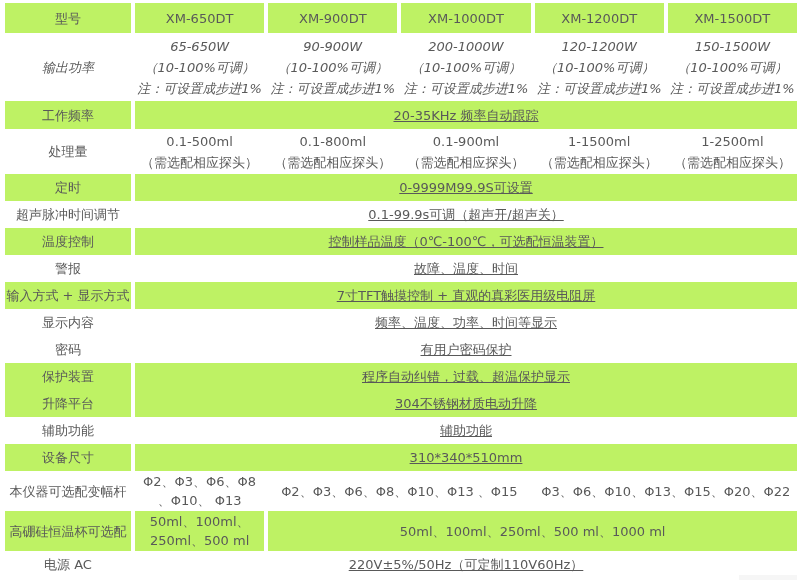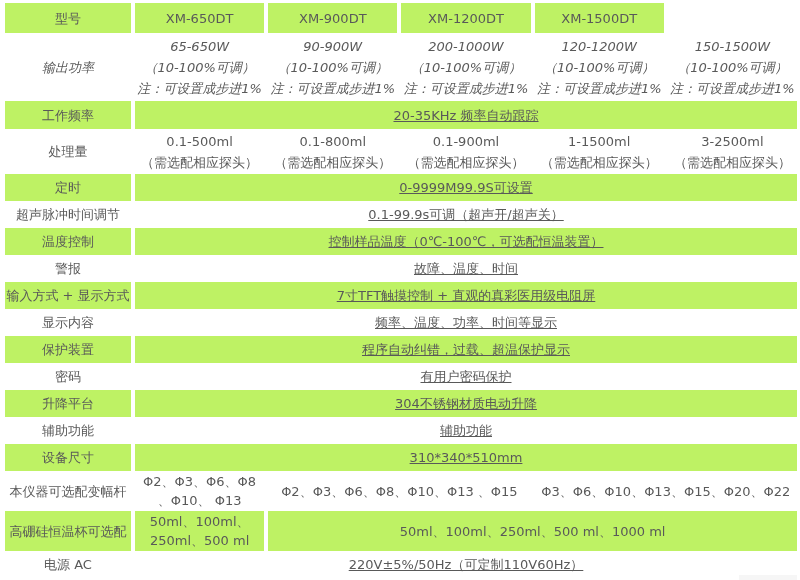--- a/index.html
+++ b/index.html
@@ -75,20 +75,23 @@
 <div class="spec-table">
     <div class="row r-model shade">
       <div class="cell label">型号</div>
       <div class="cell content">
         <div class="line">XM-650DT</div>
       </div>
       <div class="cell content">
         <div class="line">XM-900DT</div>
       </div>
       <div class="cell content">
+        <div class="line">XM-1000DT</div>
+      </div>
+      <div class="cell content">
         <div class="line">XM-1200DT</div>
       </div>
       <div class="cell content">
         <div class="line">XM-1500DT</div>
       </div>
     </div>
     <div class="row r-output-power">
       <div class="cell label">输出功率</div>
       <div class="cell content">
         <div class="line">65-650W</div>
@@ -134,21 +137,21 @@
       </div>
       <div class="cell content">
         <div class="line">0.1-900ml</div>
         <div class="line">（需选配相应探头）</div>
       </div>
       <div class="cell content">
         <div class="line">1-1500ml</div>
         <div class="line">（需选配相应探头）</div>
       </div>
       <div class="cell content">
-        <div class="line">3-2500ml</div>
+        <div class="line">1-2500ml</div>
         <div class="line">（需选配相应探头）</div>
       </div>
     </div>
     <div class="row r-timer shade">
       <div class="cell label">定时</div>
       <div class="cell content c-span5">
         <div class="line">0-9999M99.9S可设置</div>
       </div>
     </div>
     <div class="row r-pulse">
@@ -174,32 +177,32 @@
       <div class="cell content c-span5">
         <div class="line">7寸TFT触摸控制 + 直观的真彩医用级电阻屏</div>
       </div>
     </div>
     <div class="row r-display-content">
       <div class="cell label">显示内容</div>
       <div class="cell content c-span5">
         <div class="line">频率、温度、功率、时间等显示</div>
       </div>
     </div>
+    <div class="row r-password">
+      <div class="cell label">密码</div>
+      <div class="cell content c-span5">
+        <div class="line">有用户密码保护</div>
+      </div>
+    </div>
     <div class="row r-protection shade">
       <div class="cell label">保护装置</div>
       <div class="cell content c-span5">
         <div class="line">程序自动纠错，过载、超温保护显示</div>
       </div>
     </div>
-    <div class="row r-password">
-      <div class="cell label">密码</div>
-      <div class="cell content c-span5">
-        <div class="line">有用户密码保护</div>
-      </div>
-    </div>
     <div class="row r-lifting-platform shade">
       <div class="cell label">升降平台</div>
       <div class="cell content c-span5">
         <div class="line">304不锈钢材质电动升降</div>
       </div>
     </div>
     <div class="row r-auxiliary">
       <div class="cell label">辅助功能</div>
       <div class="cell content c-span5">
         <div class="line">辅助功能</div>

